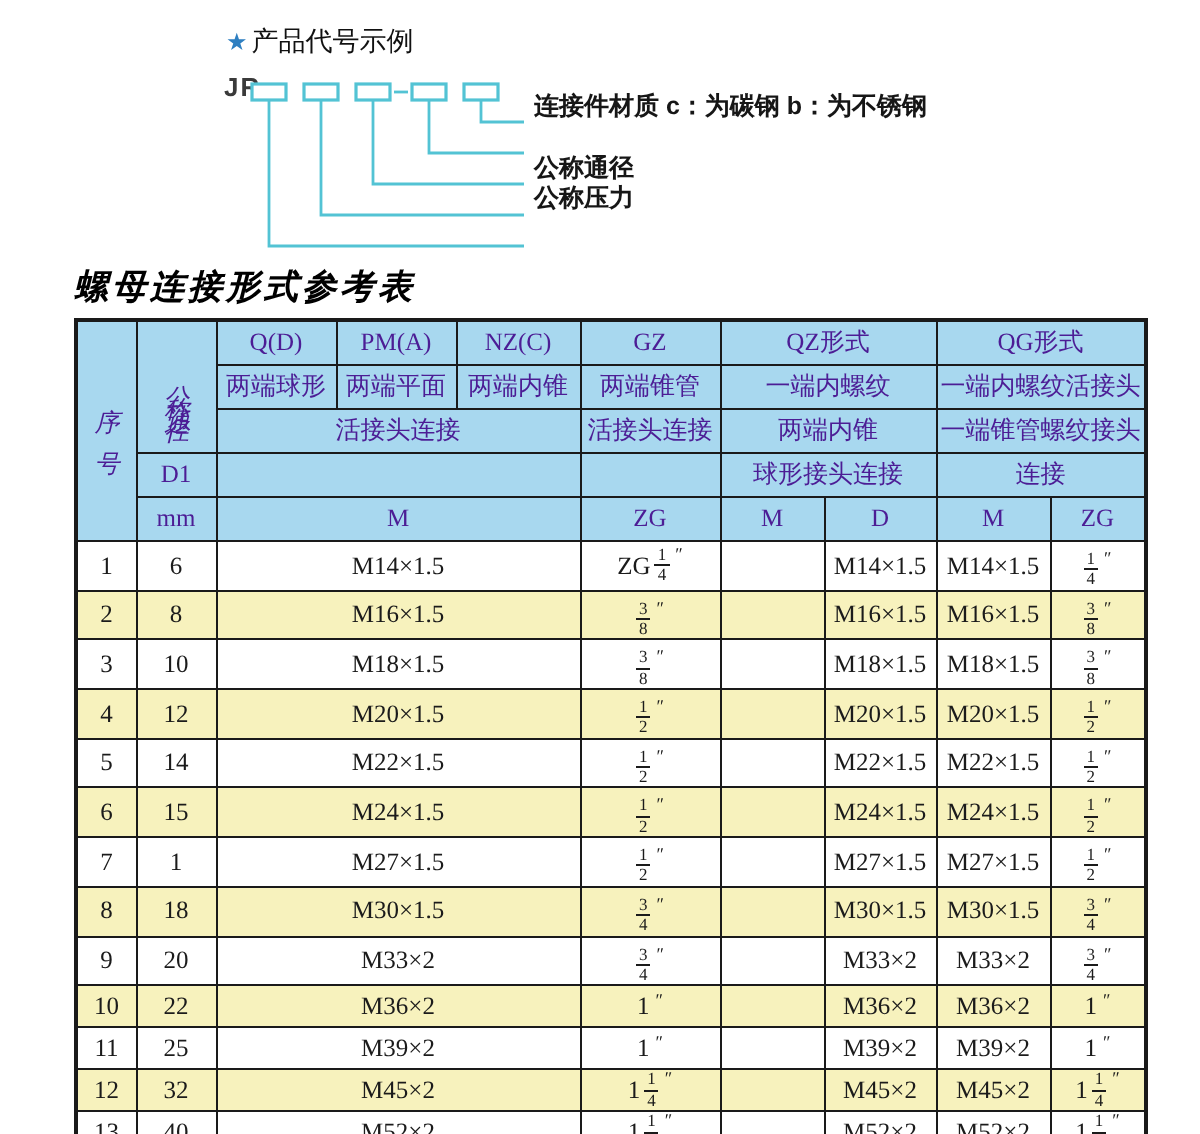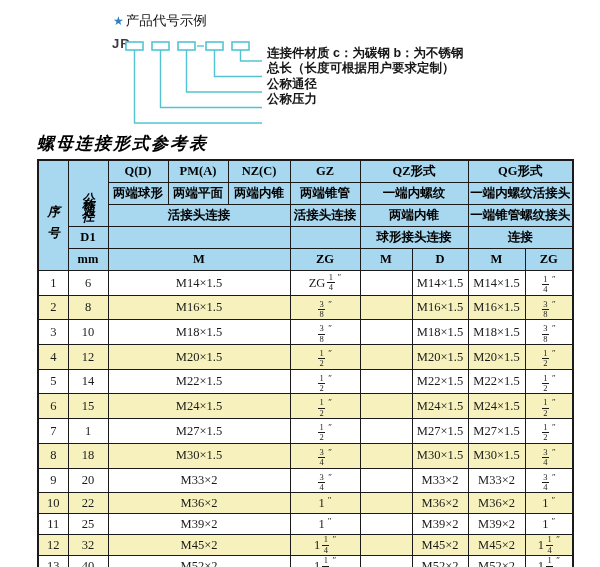--- a/index.html
+++ b/index.html
@@ -38,21 +38,21 @@
   
   table.ref-table{
     margin-left:37px;width:535px;border-collapse:collapse;table-layout:fixed;
     border:2px solid var(--border);
   }
   .ref-table th,.ref-table td{
     border:1px solid var(--border);text-align:center;vertical-align:middle;
     padding:0 1px;font-size:12.5px;line-height:1.15;overflow:hidden;
   }
   .ref-table thead th{
-    background:var(--header-bg);font-weight:bold;height:21px;color:#000000;
+    background:var(--header-bg);font-weight:normal;height:21px;color:#4c1d95;
   }
   .ref-table tbody td{height:20px;background:#fff;}
   .ref-table tbody tr.alt td{background:var(--alt-bg);}
   .vert{
     writing-mode:vertical-rl;text-orientation:upright;
     letter-spacing:6px;font-style:italic;
   }
   .vert-seq{letter-spacing:22px;}
 
   
@@ -86,21 +86,20 @@
         <line x1="197" y1="38" x2="204" y2="38"></line>
         <polyline points="240.5,42 240.5,53 262,53"></polyline>
         <polyline points="214.5,42 214.5,68.5 262,68.5"></polyline>
         <polyline points="186.5,42 186.5,84 262,84"></polyline>
         <polyline points="160.5,42 160.5,99.5 262,99.5"></polyline>
         <polyline points="134.5,42 134.5,115 262,115"></polyline>
       </g>
     </svg>
 
     <div class="diagram-label" style="top:46.5px">连接件材质  c：为碳钢  b：为不锈钢</div>
-    <div class="diagram-label" style="top:62px">总长（长度可根据用户要求定制）</div>
     <div class="diagram-label" style="top:77.5px">公称通径</div>
     <div class="diagram-label" style="top:93px">公称压力</div>
   </section>
 
   <h2 class="table-title">螺母连接形式参考表</h2>
 
   <table class="ref-table">
     <colgroup>
       <col style="width:30px">
         <col style="width:40px">

